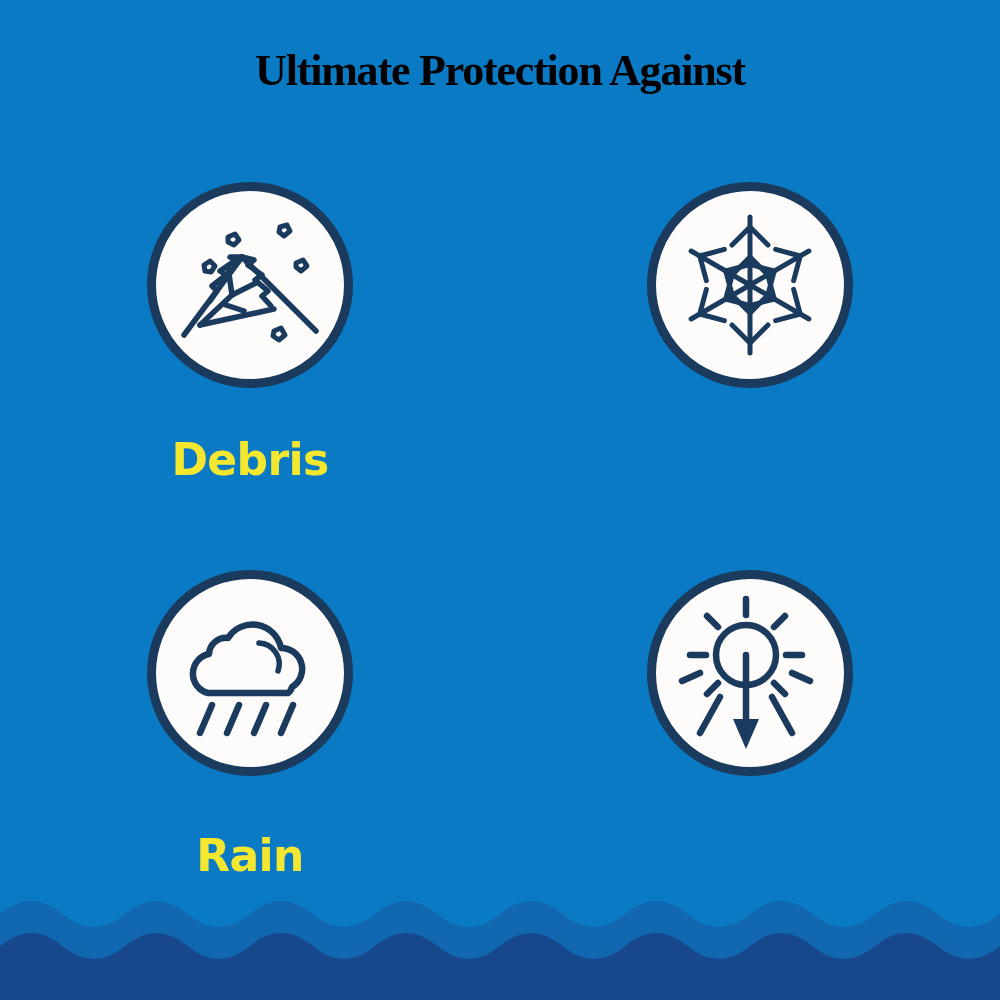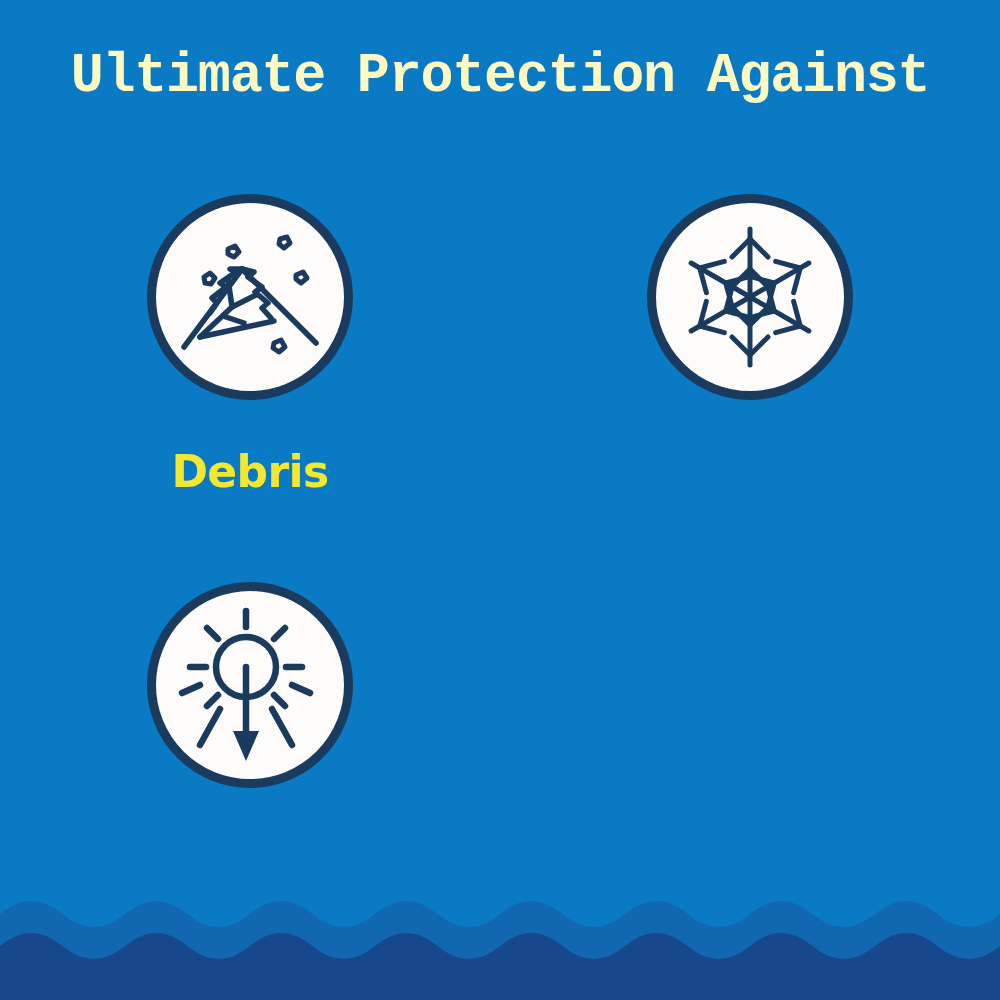--- a/index.html
+++ b/index.html
@@ -27,33 +27,33 @@
   
   .title-wrap {
     position: absolute;
     top: 48px;
     left: 0;
     width: 1000px;
     text-align: center;
   }
 
   .title {
-    font-family: Liberation Mono, monospace;
-    font-size: 55px;
+    font-family: Liberation Serif, serif;
+    font-size: 44px;
     font-weight: 700;
     letter-spacing: -1.2px;
-    color: #fef9c3;
+    color: #000000;
     line-height: 1.05;
     white-space: nowrap;
   }
 
   
   .grid {
     position: absolute;
-    top: 172px;
+    top: 160px;
     left: 0;
     width: 984px;
     display: grid;
     grid-template-columns: 500px 500px;
     grid-template-rows: 385px 385px;
   }
 
   .cell {
     position: relative;
     display: flex;
@@ -162,20 +162,46 @@
             <use href="#snow-arm" transform="rotate(60 80 80)"></use>
             <use href="#snow-arm" transform="rotate(120 80 80)"></use>
             <use href="#snow-arm" transform="rotate(180 80 80)"></use>
             <use href="#snow-arm" transform="rotate(240 80 80)"></use>
             <use href="#snow-arm" transform="rotate(300 80 80)"></use>
           </g>
         </svg>
       </div>
     </div>
 
+    <div class="cell row2">
+      <div class="icon-circle">
+        <svg viewBox="0 0 160 160" xmlns="http://www.w3.org/2000/svg">
+          <g fill="none" stroke="#1a3b5d" stroke-width="6.5" stroke-linecap="round" stroke-linejoin="round">
+
+            <path d="M38 100
+                     a20 20 0 0 1 1 -39
+                     a17 17 0 0 1 19 -16
+                     a29 29 0 0 1 53 10
+                     a21 21 0 0 1 11 39
+                     a10 10 0 0 1 -4 6
+                     L42 100 z"></path>
+
+            <path d="M89 50 a21 21 0 0 1 19 28" stroke-width="5.5"></path>
+          </g>
+
+          <g stroke="#1a3b5d" stroke-width="6.5" stroke-linecap="round">
+            <line x1="42" y1="112" x2="30" y2="140"></line>
+            <line x1="69" y1="112" x2="57" y2="140"></line>
+            <line x1="96" y1="112" x2="84" y2="140"></line>
+            <line x1="123" y1="112" x2="111" y2="140"></line>
+          </g>
+        </svg>
+      </div>
+      <div class="cell-label">Rain</div>
+    </div>
 
     <div class="cell row2">
       <div class="icon-circle">
         <svg viewBox="0 0 160 160" xmlns="http://www.w3.org/2000/svg">
           <g fill="none" stroke="#1a3b5d" stroke-width="6.5" stroke-linecap="round" stroke-linejoin="round">
 
             <circle cx="76" cy="62" r="30"></circle>
 
             <line x1="76" y1="22" x2="76" y2="6"></line>
             <line x1="48" y1="34" x2="37" y2="23"></line>

